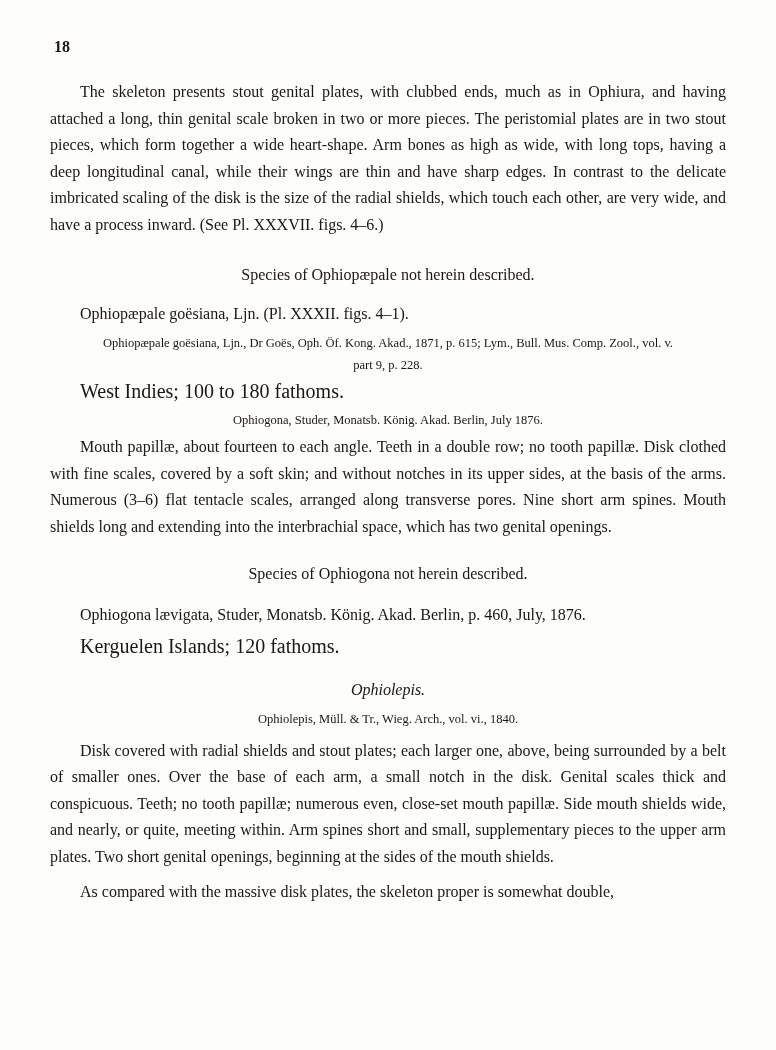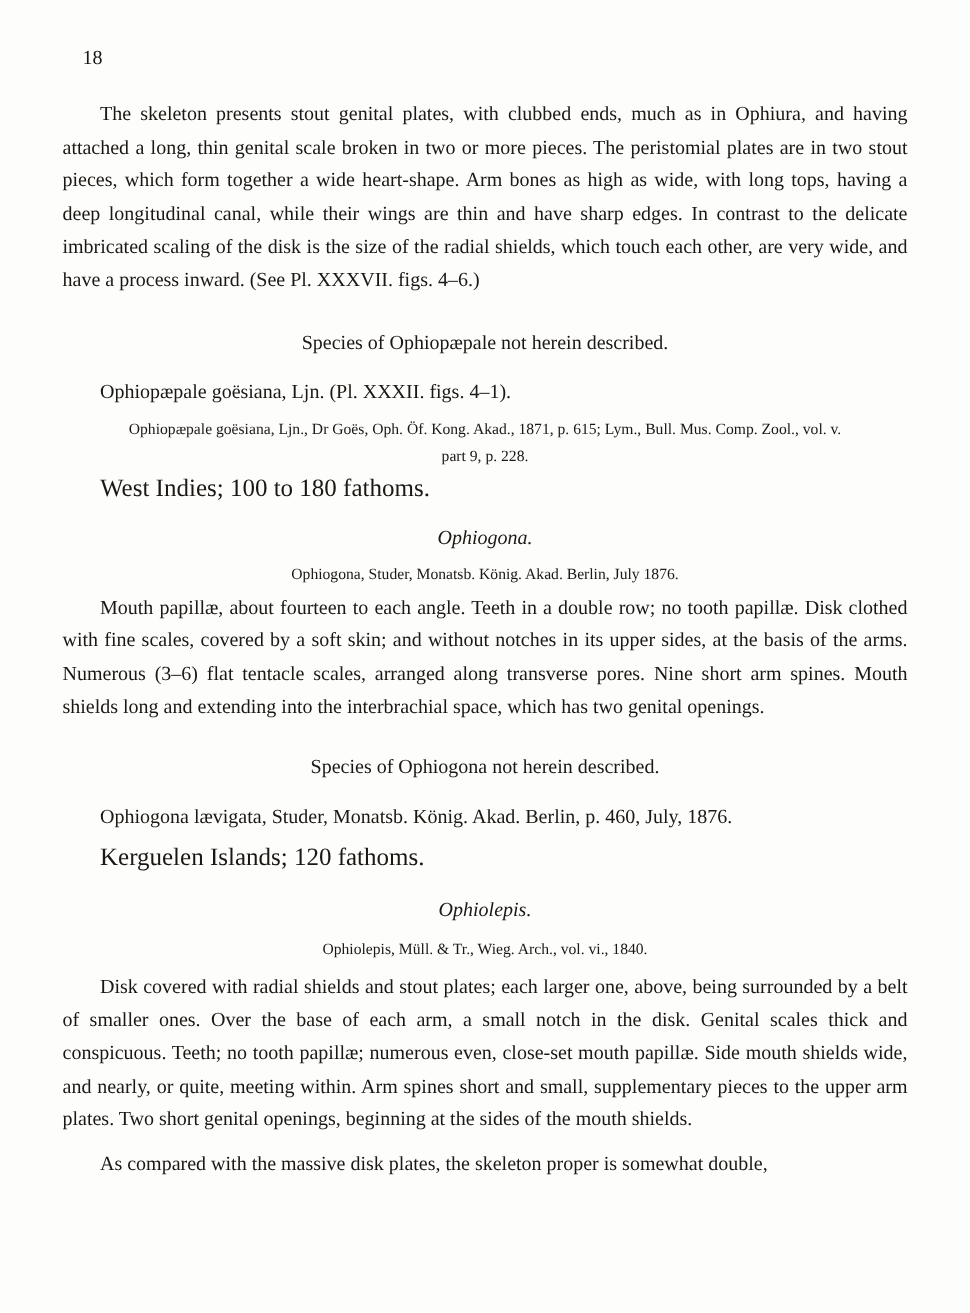--- a/index.html
+++ b/index.html
@@ -16,23 +16,23 @@
     overflow: hidden;
   }
   .page-header {
     padding-top: 40px;
     position: relative;
     text-align: center;
     height: 59px;
   }
   .page-number {
     position: absolute;
-    left: 16px;
+    left: 4px;
     top: 38px;
-    font-weight: normal;
+    font-weight: bold;
     font-size: 16px;
   }
   .running-title {
     font-size: 13.5px;
     font-weight: bold;
     letter-spacing: 1px;
   }
   .body-para {
     font-size: 16px;
     line-height: 26.5px;
@@ -84,21 +84,20 @@
   <p class="body-para" style="margin-top:20px"><span>The skeleton presents stout genital plates, with clubbed ends, much as in </span><span class="it">Ophiura</span><span>, and having attached a long, thin genital scale broken in two or more pieces.  The peristomial plates are in two stout pieces, which form together a wide heart-shape.  Arm bones as high as wide, with long tops, having a deep longitudinal canal, while their wings are thin and have sharp edges.  In contrast to the delicate imbricated scaling of the disk is the size of the radial shields, which touch each other, are very wide, and have a process inward.  (See Pl. XXXVII. figs. 4–6.)</span></p>
 
   <h3 class="section-heading" style="margin-top:24px"><span>Species of </span><span class="it">Ophiopæpale</span><span> not herein described.</span></h3>
 
   <p class="species-entry" style="margin-top:12px"><span class="it">Ophiopæpale goësiana</span><span>, Ljn. (Pl. XXXII. figs. 4–1).</span></p>
 
   <p class="citation" style="margin-top:6px"><span class="it">Ophiopæpale goësiana</span><span>, Ljn., Dr Goës, Oph. Öf. Kong. Akad., 1871, p. 615; Lym., Bull. Mus. Comp. Zool., vol. v. part 9, p. 228.</span></p>
 
   <p class="locality" style="margin-top:2px">West Indies; 100 to 180 fathoms.</p>
 
-  <h3 class="genus-heading" style="margin-top:13px">Ophiogona.</h3>
 
   <p class="citation" style="margin-top:5px"><span class="it">Ophiogona</span><span>, Studer, Monatsb. König. Akad. Berlin, July 1876.</span></p>
 
   <p class="body-para" style="margin-top:3px">Mouth papillæ, about fourteen to each angle.  Teeth in a double row; no tooth papillæ.  Disk clothed with fine scales, covered by a soft skin; and without notches in its upper sides, at the basis of the arms.  Numerous (3–6) flat tentacle scales, arranged along transverse pores.  Nine short arm spines.  Mouth shields long and extending into the interbrachial space, which has two genital openings.</p>
 
   <h3 class="section-heading" style="margin-top:21px"><span>Species of </span><span class="it">Ophiogona</span><span> not herein described.</span></h3>
 
   <p class="species-entry" style="margin-top:14px"><span class="it">Ophiogona lævigata</span><span>, Studer, Monatsb. König. Akad. Berlin, p. 460, July, 1876.</span></p>
 
   <p class="locality" style="margin-top:5px">Kerguelen Islands; 120 fathoms.</p>

